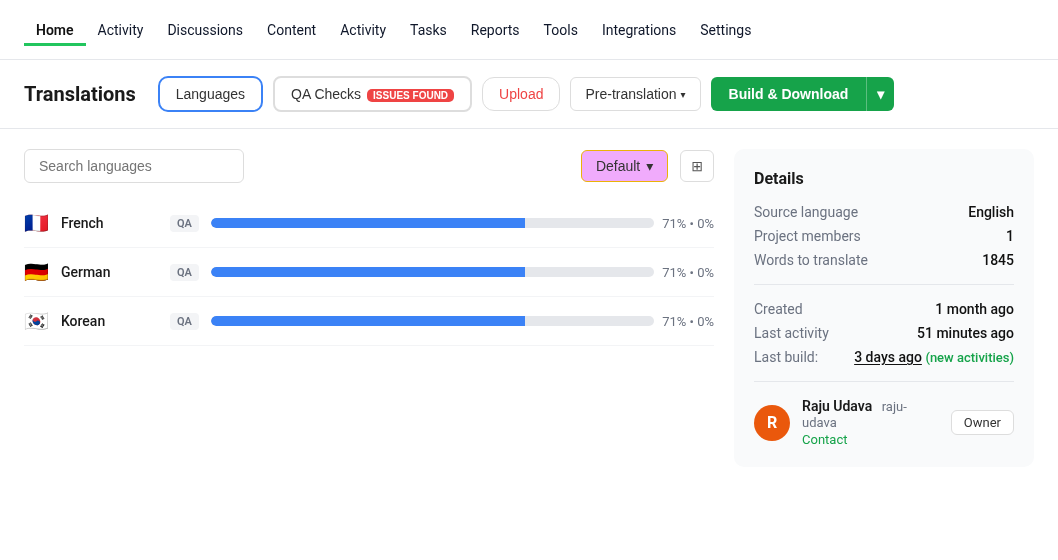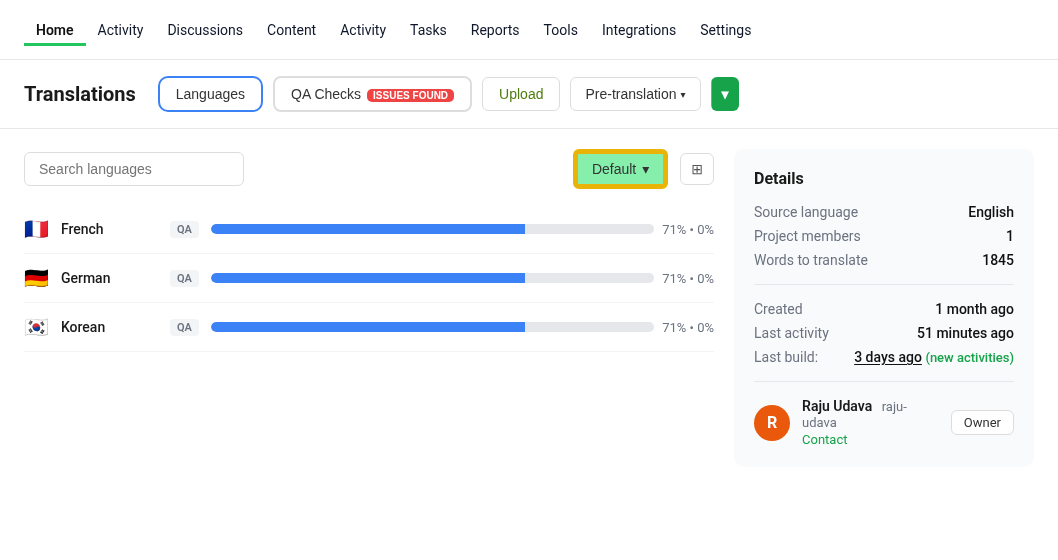--- a/index.html
+++ b/index.html
@@ -11,39 +11,39 @@
     .nav-item.active { color: #111; font-weight: 600; border-bottom: 3px solid #22c55e; padding-bottom: 5px; }
 
     
     .toolbar { display: flex; align-items: center; padding: 16px 24px; gap: 10px; border-bottom: 1px solid #e5e7eb; }
     .page-title { font-size: 20px; font-weight: 700; margin-right: 12px; }
 
     .tab-btn { padding: 8px 16px; border: 2px solid #ddd; border-radius: 8px; background: #fff; cursor: pointer; font-size: 14px; color: #333; }
     .tab-btn.active { border: 2.5px solid #3b82f6; border-radius: 10px; font-weight: 500; }
     .tab-btn .badge { background: #ef4444; color: #fff; font-size: 10px; font-weight: 700; padding: 1px 6px; border-radius: 5px; margin-left: 6px; text-transform: uppercase; }
 
-    .btn-outline { padding: 8px 16px; border: 1px solid #ddd; border-radius: 6px; background: #fff; cursor: pointer; font-size: 14px; color: #4d7c0f; }
+    .btn-outline { padding: 8px 16px; border: 1px solid #ddd; border-radius: 12px; background: #fff; cursor: pointer; font-size: 14px; color: #ef4444; }
 
     .btn-pretranslation { display: flex; align-items: center; gap: 4px; padding: 8px 14px; border: 1px solid #ddd; border-radius: 6px; background: #fff; cursor: pointer; font-size: 14px; color: #333; }
     .btn-pretranslation .caret { font-size: 10px; }
 
     .btn-build { display: flex; align-items: center; gap: 0; background: #16a34a; color: #fff; border: none; border-radius: 6px; cursor: pointer; font-size: 14px; font-weight: 600; overflow: hidden; }
     .btn-build-main { padding: 9px 18px; }
     .btn-build-caret { padding: 9px 10px; border-left: 1px solid rgba(255,255,255,0.3); }
 
     
     .content { display: flex; padding: 20px 24px; gap: 20px; }
 
     
     .left-panel { flex: 1; min-width: 0; }
     .search-filter-row { display: flex; align-items: center; gap: 12px; margin-bottom: 16px; }
     .search-input { border: 1px solid #ddd; border-radius: 6px; padding: 8px 14px; font-size: 14px; color: #9ca3af; width: 220px; outline: none; }
 
     .filter-spacer { flex: 1; }
-    .sort-btn { display: flex; align-items: center; gap: 6px; padding: 7px 14px; border: 5px solid #eab308; border-radius: 6px; background: #86efac; cursor: pointer; font-size: 14px; color: #333; }
+    .sort-btn { display: flex; align-items: center; gap: 6px; padding: 7px 14px; border: 1px solid #eab308; border-radius: 6px; background: #f0abfc; cursor: pointer; font-size: 14px; color: #333; }
     .grid-btn { padding: 7px 10px; border: 1px solid #ddd; border-radius: 6px; background: #fff; cursor: pointer; font-size: 14px; color: #555; }
 
     
     .lang-row { display: flex; align-items: center; padding: 12px 0; border-bottom: 1px solid #f3f4f6; gap: 12px; }
     .lang-flag { font-size: 20px; }
     .lang-name { width: 80px; font-size: 14px; font-weight: 500; }
     .lang-badge { background: #f3f4f6; color: #6b7280; font-size: 11px; font-weight: 600; padding: 2px 7px; border-radius: 4px; margin-left: 17px; }
     .progress-container { flex: 1; display: flex; align-items: center; }
     .progress-bar-bg { flex: 1; height: 10px; background: #e5e7eb; border-radius: 5px; overflow: hidden; display: flex; }
     .progress-fill-dark { height: 100%; background: #3b82f6; border-radius: 5px 0 0 5px; }
@@ -90,20 +90,21 @@
   <button class="tab-btn active">Languages</button>
   <button class="tab-btn">
     <span>QA Checks</span><span class="badge">ISSUES FOUND</span>
   </button>
   <button class="btn-outline">Upload</button>
   <button class="btn-pretranslation">
     <span>Pre-translation</span>
     <span class="caret">▾</span>
   </button>
   <button class="btn-build">
+    <span class="btn-build-main">Build &amp; Download</span>
     <span class="btn-build-caret">▾</span>
   </button>
 </div>
 
 <div class="content">
 
   <div class="left-panel">
     <div class="search-filter-row">
       <input class="search-input" type="text" placeholder="Search languages" style="">
       <div class="filter-spacer"></div>

